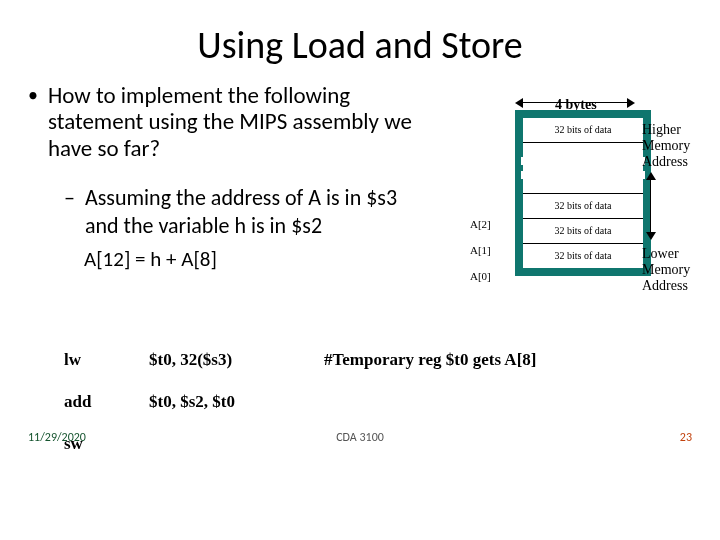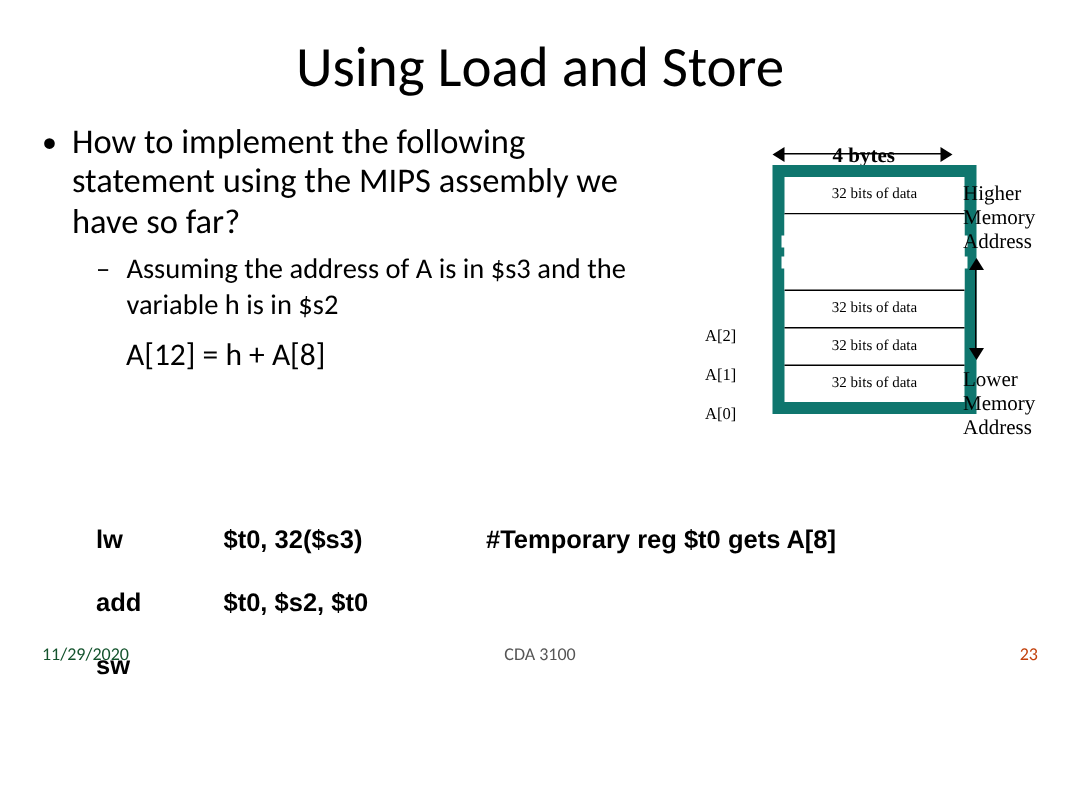--- a/index.html
+++ b/index.html
@@ -38,23 +38,23 @@
   }
   .bullet1 {
     display: flex;
     gap: 10px;
   }
   .bullet1 .dot {
     font-size: 20px;
     line-height: 26px;
   }
   .sub {
-    margin-top: 7px;
+    margin-top: 23px;
     margin-left: 36px;
-    font-size: 19px;
+    font-size: 22px;
     line-height: 1.25;
   }
   .sub .dash {
     display: inline-block;
     width: 16px;
     vertical-align: top;
   }
   .sub .subtext {
     display: inline-block;
     width: 340px;
@@ -184,21 +184,21 @@
     border-right: 5px solid transparent;
   }
   .varrow .vup { top: 0; border-bottom: 8px solid #000; }
   .varrow .vdown { bottom: 0; border-top: 8px solid #000; }
 
   
   .code-block {
     position: absolute;
     top: 350px;
     left: 64px;
-    font-family: Liberation Sans, sans-serif;
+    font-family: Liberation Serif, serif;
     font-size: 17px;
     font-weight: bold;
   }
   .code-row {
     display: flex;
     margin-bottom: 22px;
   }
   .c-op { width: 85px; }
   .c-args { width: 175px; }
   .c-cmt { }

